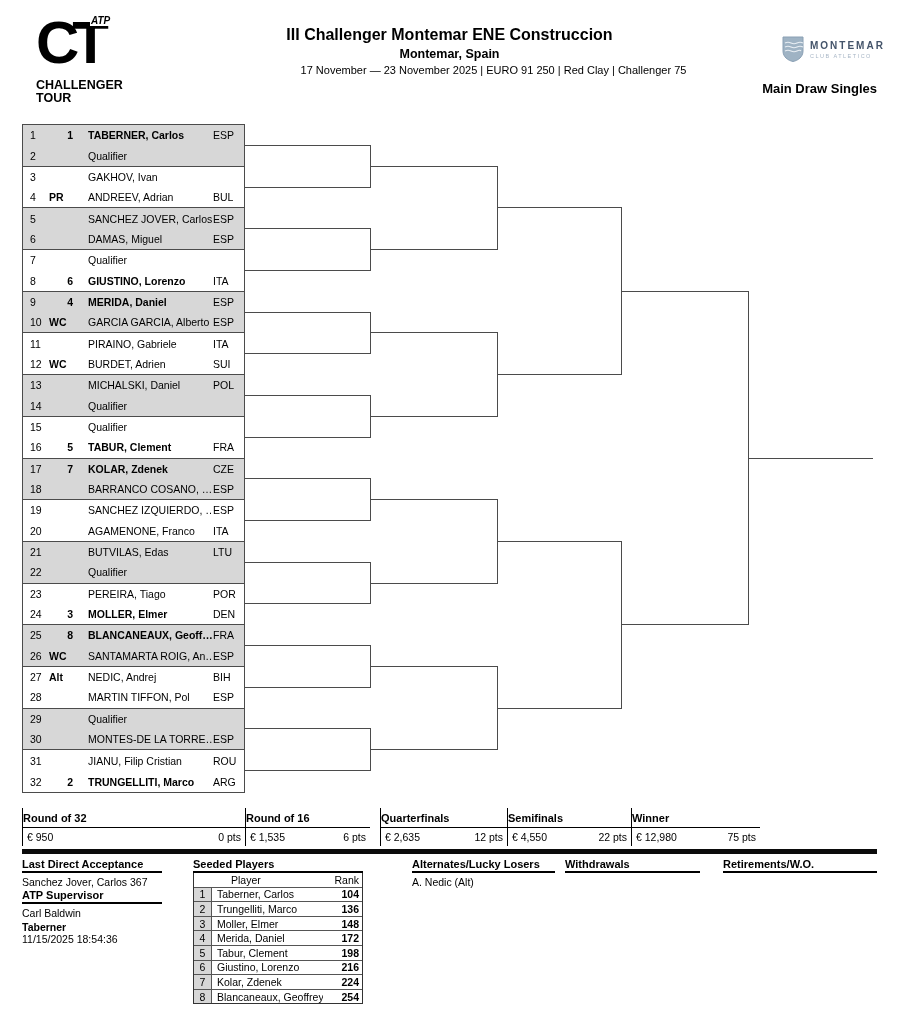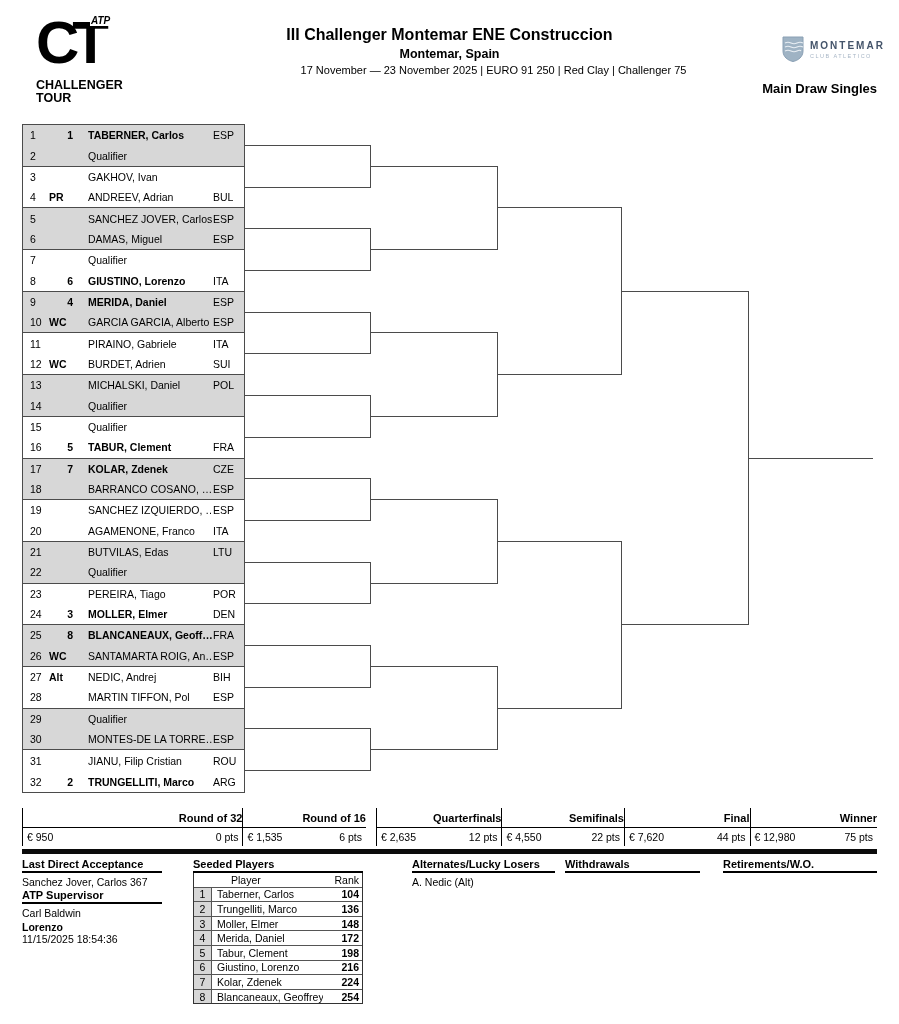--- a/index.html
+++ b/index.html
@@ -40,21 +40,21 @@
   .c-name{left:65px;width:124px;overflow:hidden;}
   .c-name.bold{font-weight:bold;}
   .c-cc{left:190px;width:32px;}
 
   
   .bline{position:absolute;background:#4b4b4b;}
 
   
   .prize{position:absolute;left:22px;top:808px;width:855px;height:38px;display:flex;}
   .pcol{box-sizing:border-box;border-left:1px solid #000;display:flex;flex-direction:column;}
-  .phead{height:20px;line-height:20px;text-align:right;font-weight:bold;font-size:11px;
+  .phead{height:20px;line-height:20px;text-align:left;font-weight:bold;font-size:11px;
          border-bottom:1px solid #000;box-sizing:border-box;}
   .pval{height:17px;display:flex;justify-content:space-between;align-items:center;
         font-size:10.5px;padding:0 4px;}
   .bar{position:absolute;left:22px;top:849px;width:855px;height:5px;background:#0b0b0b;}
 
   
   .fblock{position:absolute;top:858px;font-size:10.5px;}
   .ftitle{font-size:11px;font-weight:bold;border-bottom:2px solid #000;padding-bottom:1px;}
   .fval{margin-top:3px;}
   .fsub{margin-top:2px;font-weight:bold;}
@@ -378,43 +378,36 @@
           <span class="pp">12 pts</span>
         </div>
       </div>
       <div class="pcol" style="width: 124px;">
         <div class="phead">Semifinals</div>
         <div class="pval">
           <span class="pz">€ 4,550</span>
           <span class="pp">22 pts</span>
         </div>
       </div>
-      <div class="pcol" style="width: 127px;">
-        <div class="phead">Final</div>
-        <div class="pval">
-          <span class="pz">€ 7,620</span>
-          <span class="pp">44 pts</span>
-        </div>
-      </div>
       <div class="pcol" style="width: 129px;">
         <div class="phead">Winner</div>
         <div class="pval">
           <span class="pz">€ 12,980</span>
           <span class="pp">75 pts</span>
         </div>
       </div>
     </div>
   <div class="bar"></div>
 
   <div class="fblock" style="left:22px;width:140px;">
     <div class="ftitle">Last Direct Acceptance</div>
     <div class="fval">Sanchez Jover, Carlos 367</div>
     <div class="ftitle" style="margin-top:1px;">ATP Supervisor</div>
     <div class="fval">Carl Baldwin</div>
-    <div class="fsub">Lorenzo</div>
+    <div class="fsub">Taberner</div>
     <div>11/15/2025 18:54:36</div>
   </div>
 
   <div class="fblock" style="left:193px;width:170px;">
     <div class="ftitle">Seeded Players</div>
     <div class="seed-table" id="seed-table">
         <div class="strow st-head">
           <span class="st-seed"></span>
           <span class="st-name">Player</span>
           <span class="st-rank">Rank</span>

